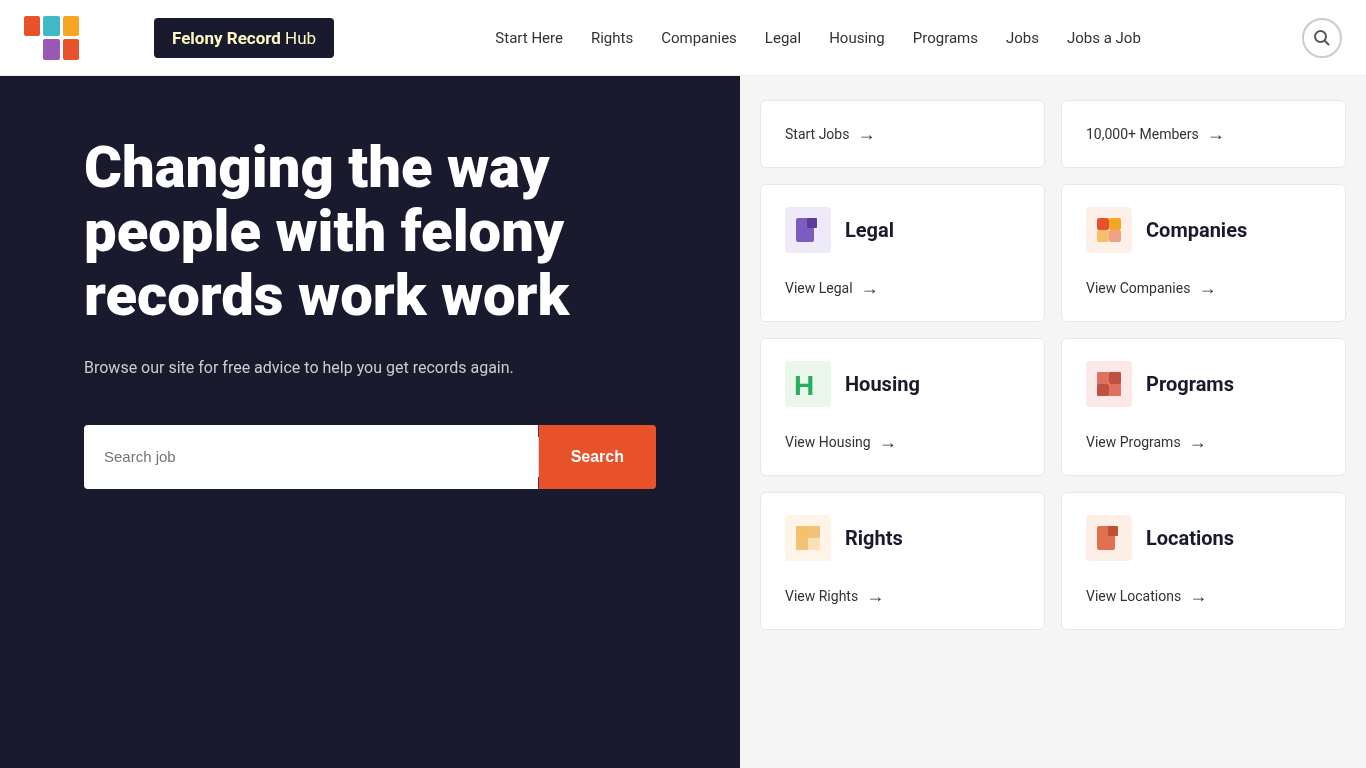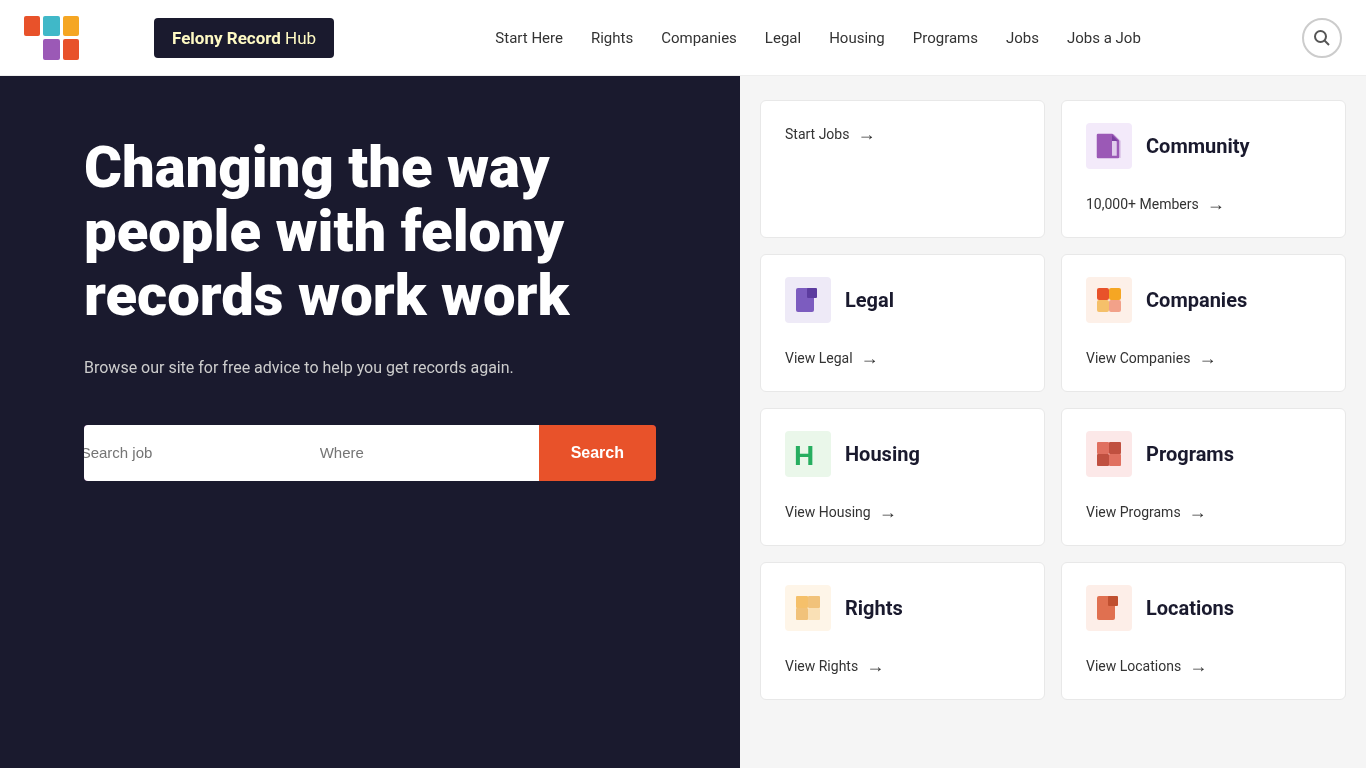--- a/index.html
+++ b/index.html
@@ -116,22 +116,21 @@
       line-height: 1.6;
     }
 
     
     .search-bar {
       display: flex;
       background: #701a75;
       border-radius: 4px;
       overflow: hidden;
       max-width: 580px;
-      height: 56px;
-      justify-content: flex-end;
+      height: 64px;
     }
     .search-input-job {
       flex: 1;
       border: none;
       outline: none;
       padding: 0 20px;
       font-size: 15px;
       color: #333;
       background: #fff;
     }
@@ -266,47 +265,35 @@
 
 <div class="main-layout">
 
   <div class="left-panel">
     <h1 class="hero-title">Changing the way people with felony records work work</h1>
     <p class="hero-subtitle">Browse our site for free advice to help you get records again.</p>
 
     <div class="search-bar">
       <input class="search-input-job" type="text" placeholder="Search job" style="">
       <div class="search-divider"></div>
-      <input class="search-input-where" type="text" placeholder="Where" style="">
       <button class="search-btn">Search</button>
     </div>
   </div>
 
   <div class="right-panel">
     <div class="cards-grid">
 
       <div class="card">
         <a href="#" class="card-link">
           <span>Start Jobs</span>
           <span class="arrow">→</span>
         </a>
       </div>
 
       <div class="card">
-        <div class="card-header">
-          <div class="card-icon icon-community">
-            <svg width="30" height="30" viewBox="0 0 30 30">
-              <path d="M3 3 L20 3 L27 10 L27 27 L3 27 Z" fill="#9b59b6" opacity="0.2"></path>
-              <path d="M4 4 L18 4 L24 10 L24 26 L4 26 Z" fill="none" stroke="#9b59b6" stroke-width="2.5" stroke-linejoin="round"></path>
-              <rect x="4" y="4" width="14" height="22" rx="1" fill="#9b59b6"></rect>
-              <path d="M18 4 L24 10 L18 10 Z" fill="#7a3fa0"></path>
-            </svg>
-          </div>
-          <span class="card-title">Community</span>
-        </div>
         <a href="#" class="card-link">
           <span>10,000+ Members</span>
           <span class="arrow">→</span>
         </a>
       </div>
 
       <div class="card">
         <div class="card-header">
           <div class="card-icon icon-legal">
             <svg width="30" height="30" viewBox="0 0 30 30">

